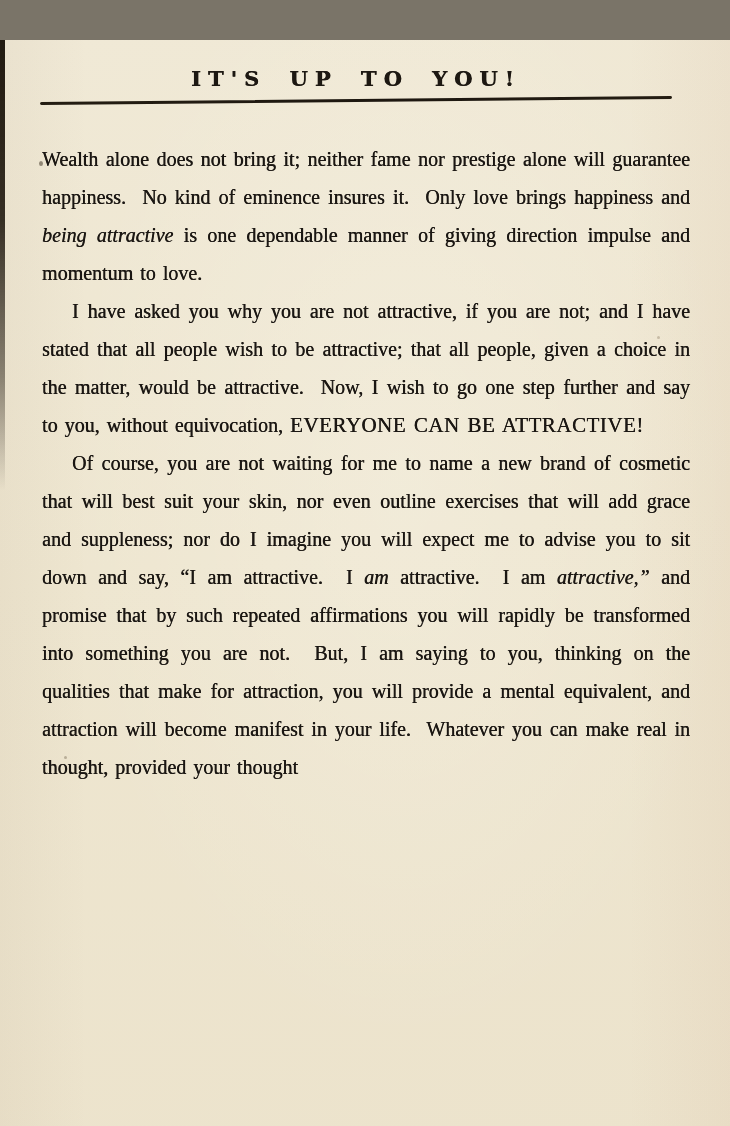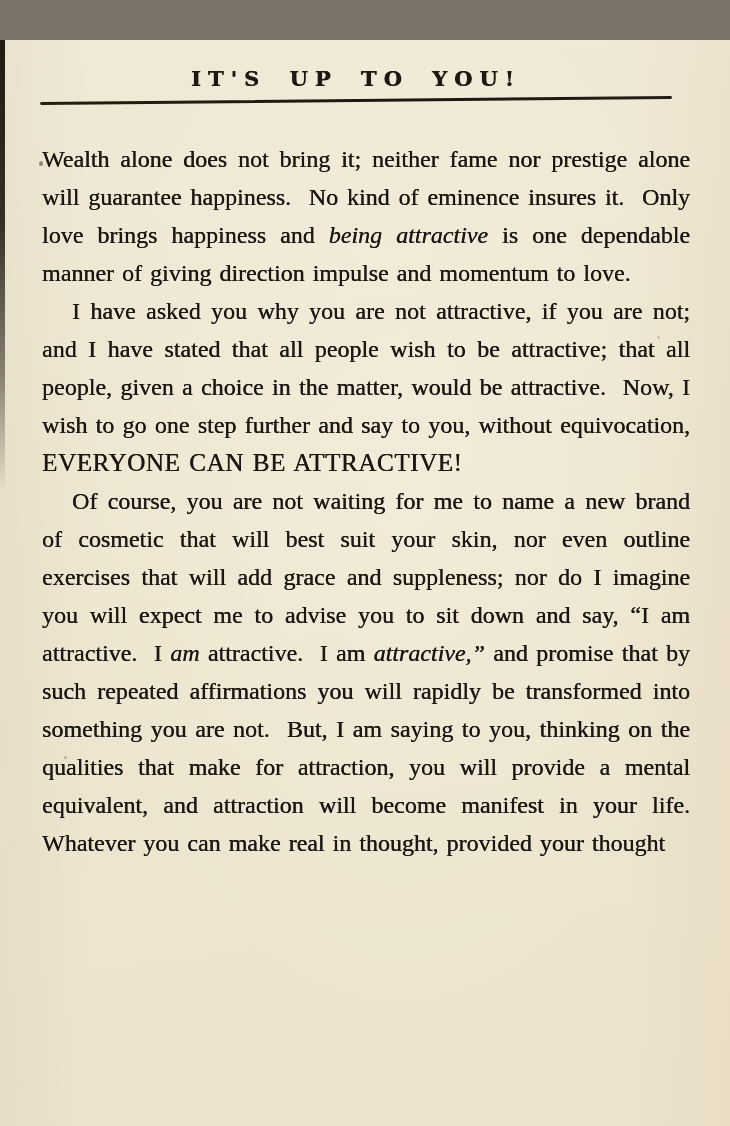--- a/index.html
+++ b/index.html
@@ -62,21 +62,21 @@
   }
 
   .body-text {
     position: absolute;
     top: 100px;
     left: 42px;
     width: 648px;
   }
   .para {
     margin: 0;
-    font-size: 24px;
+    font-size: 20px;
     line-height: 38px;
     text-align: justify;
     white-space: pre-wrap;
     text-shadow: 0.35px 0 0 currentColor;
     word-spacing: 2px;
   }
   .para.indent { text-indent: 30px; }
   .it { font-style: italic; }
   .caps { font-size: 1.05em; letter-spacing: 0.5px; }
 

